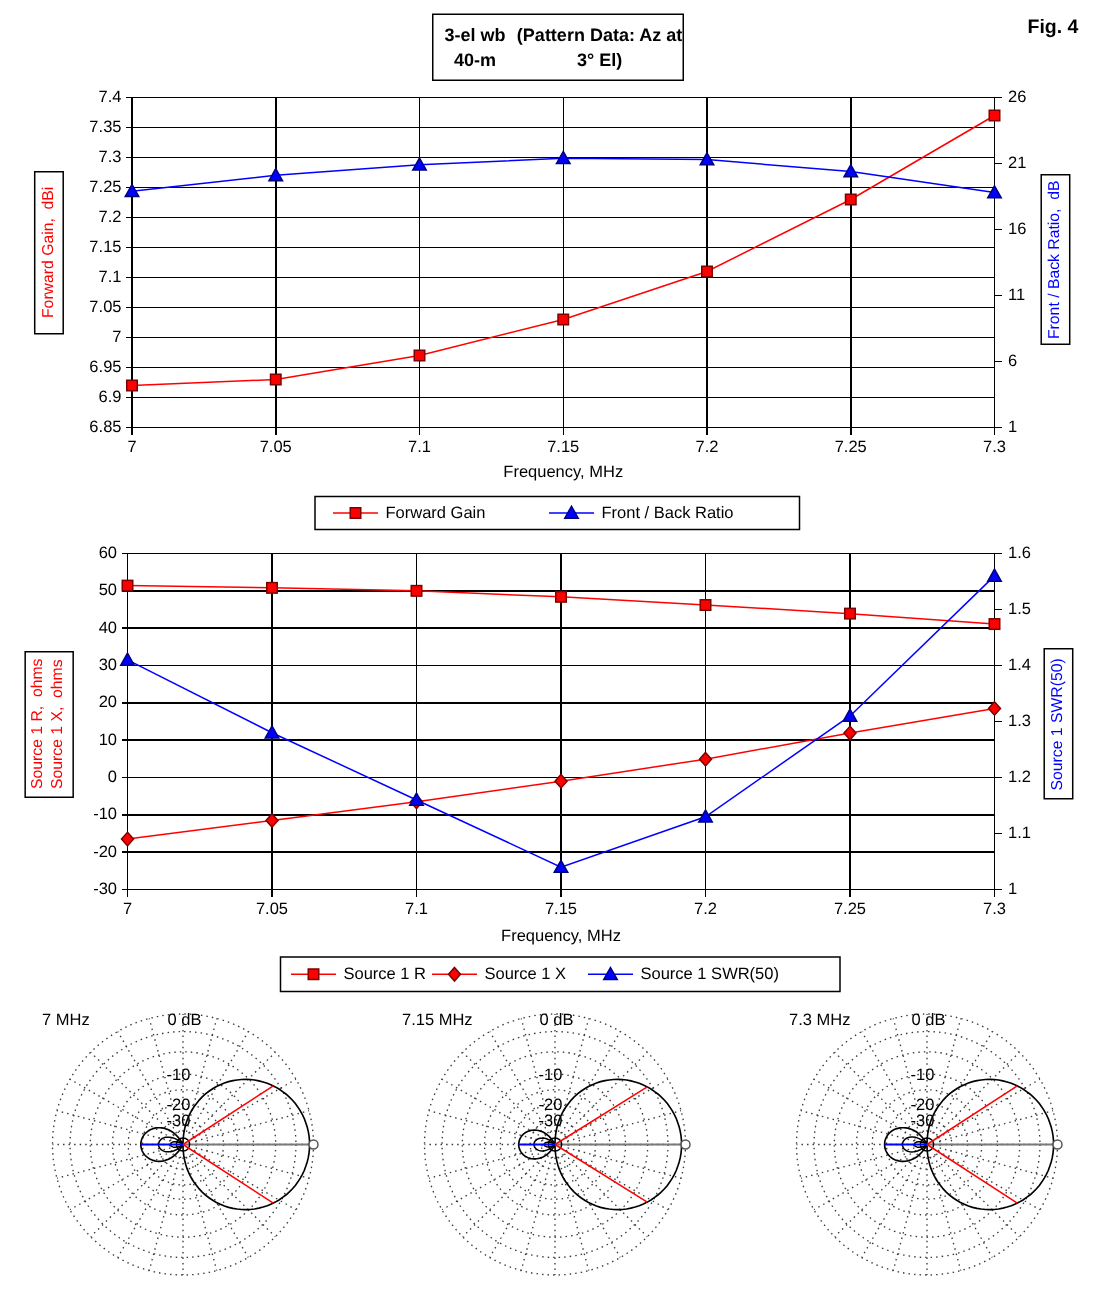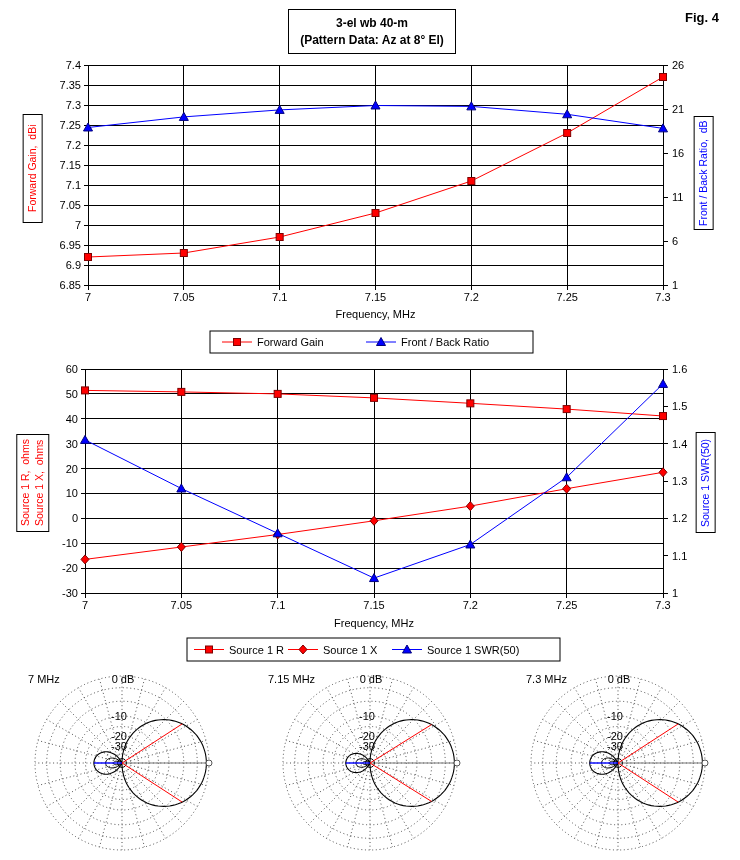--- a/index.html
+++ b/index.html
@@ -1,36 +1,36 @@
 <!DOCTYPE html>
 <html><head>
 <meta charset="utf-8">
 <style>
   html,body{margin:0;padding:0;}
   body{width:740px;height:860px;background:#ffffff;position:relative;
        font-family:"Liberation Sans",sans-serif;color:#000;overflow:hidden;}
   .abs{position:absolute;}
   #title-box{left:288px;top:9px;width:166px;height:43px;border:1px solid #000;
-             display:flex;flex-direction:column;justify-content:center;align-items:center;
+             display:flex;justify-content:center;align-items:center;
              font-weight:bold;font-size:12px;line-height:1.35;text-align:center;background:#fff;}
   #fig-label{left:685px;top:10px;font-weight:bold;font-size:13px;}
   .vlabel{border:1px solid #000;background:#fff;writing-mode:vertical-rl;transform:rotate(180deg);
           font-size:10.5px;line-height:1.3;text-align:center;padding:2px 2px;white-space:pre;box-sizing:border-box;}
   .vlabel span{display:block;}
   .red{color:#ff0000;}
   .blue{color:#0000ff;}
   svg{position:absolute;left:0;}
   svg text{font-family:"Liberation Sans",sans-serif;font-size:11px;fill:#000;}
 </style>
 </head>
 <body>
 
 <div class="abs" id="title-box">
   <div>3-el wb 40-m</div>
-  <div>(Pattern Data: Az at 8° El)</div>
+  <div>(Pattern Data: Az at 3° El)</div>
 </div>
 <div class="abs" id="fig-label">Fig. 4</div>
 
 <div class="abs vlabel red" style="left:23px;top:114px;height:109px;">Forward Gain,  dBi</div>
 <div class="abs vlabel blue" style="left:694px;top:116px;height:114px;">Front / Back Ratio,  dB</div>
 <div class="abs vlabel red" style="left:16px;top:434px;height:98px;"><span>Source 1 R,  ohms</span><span>Source 1 X,  ohms</span></div>
 <div class="abs vlabel blue" style="left:696px;top:432px;height:101px;">Source 1 SWR(50)</div>
 
 <svg id="chart1" style="top:55px" width="740" height="303">
     <g stroke="#000" stroke-width="1" shape-rendering="crispEdges">

